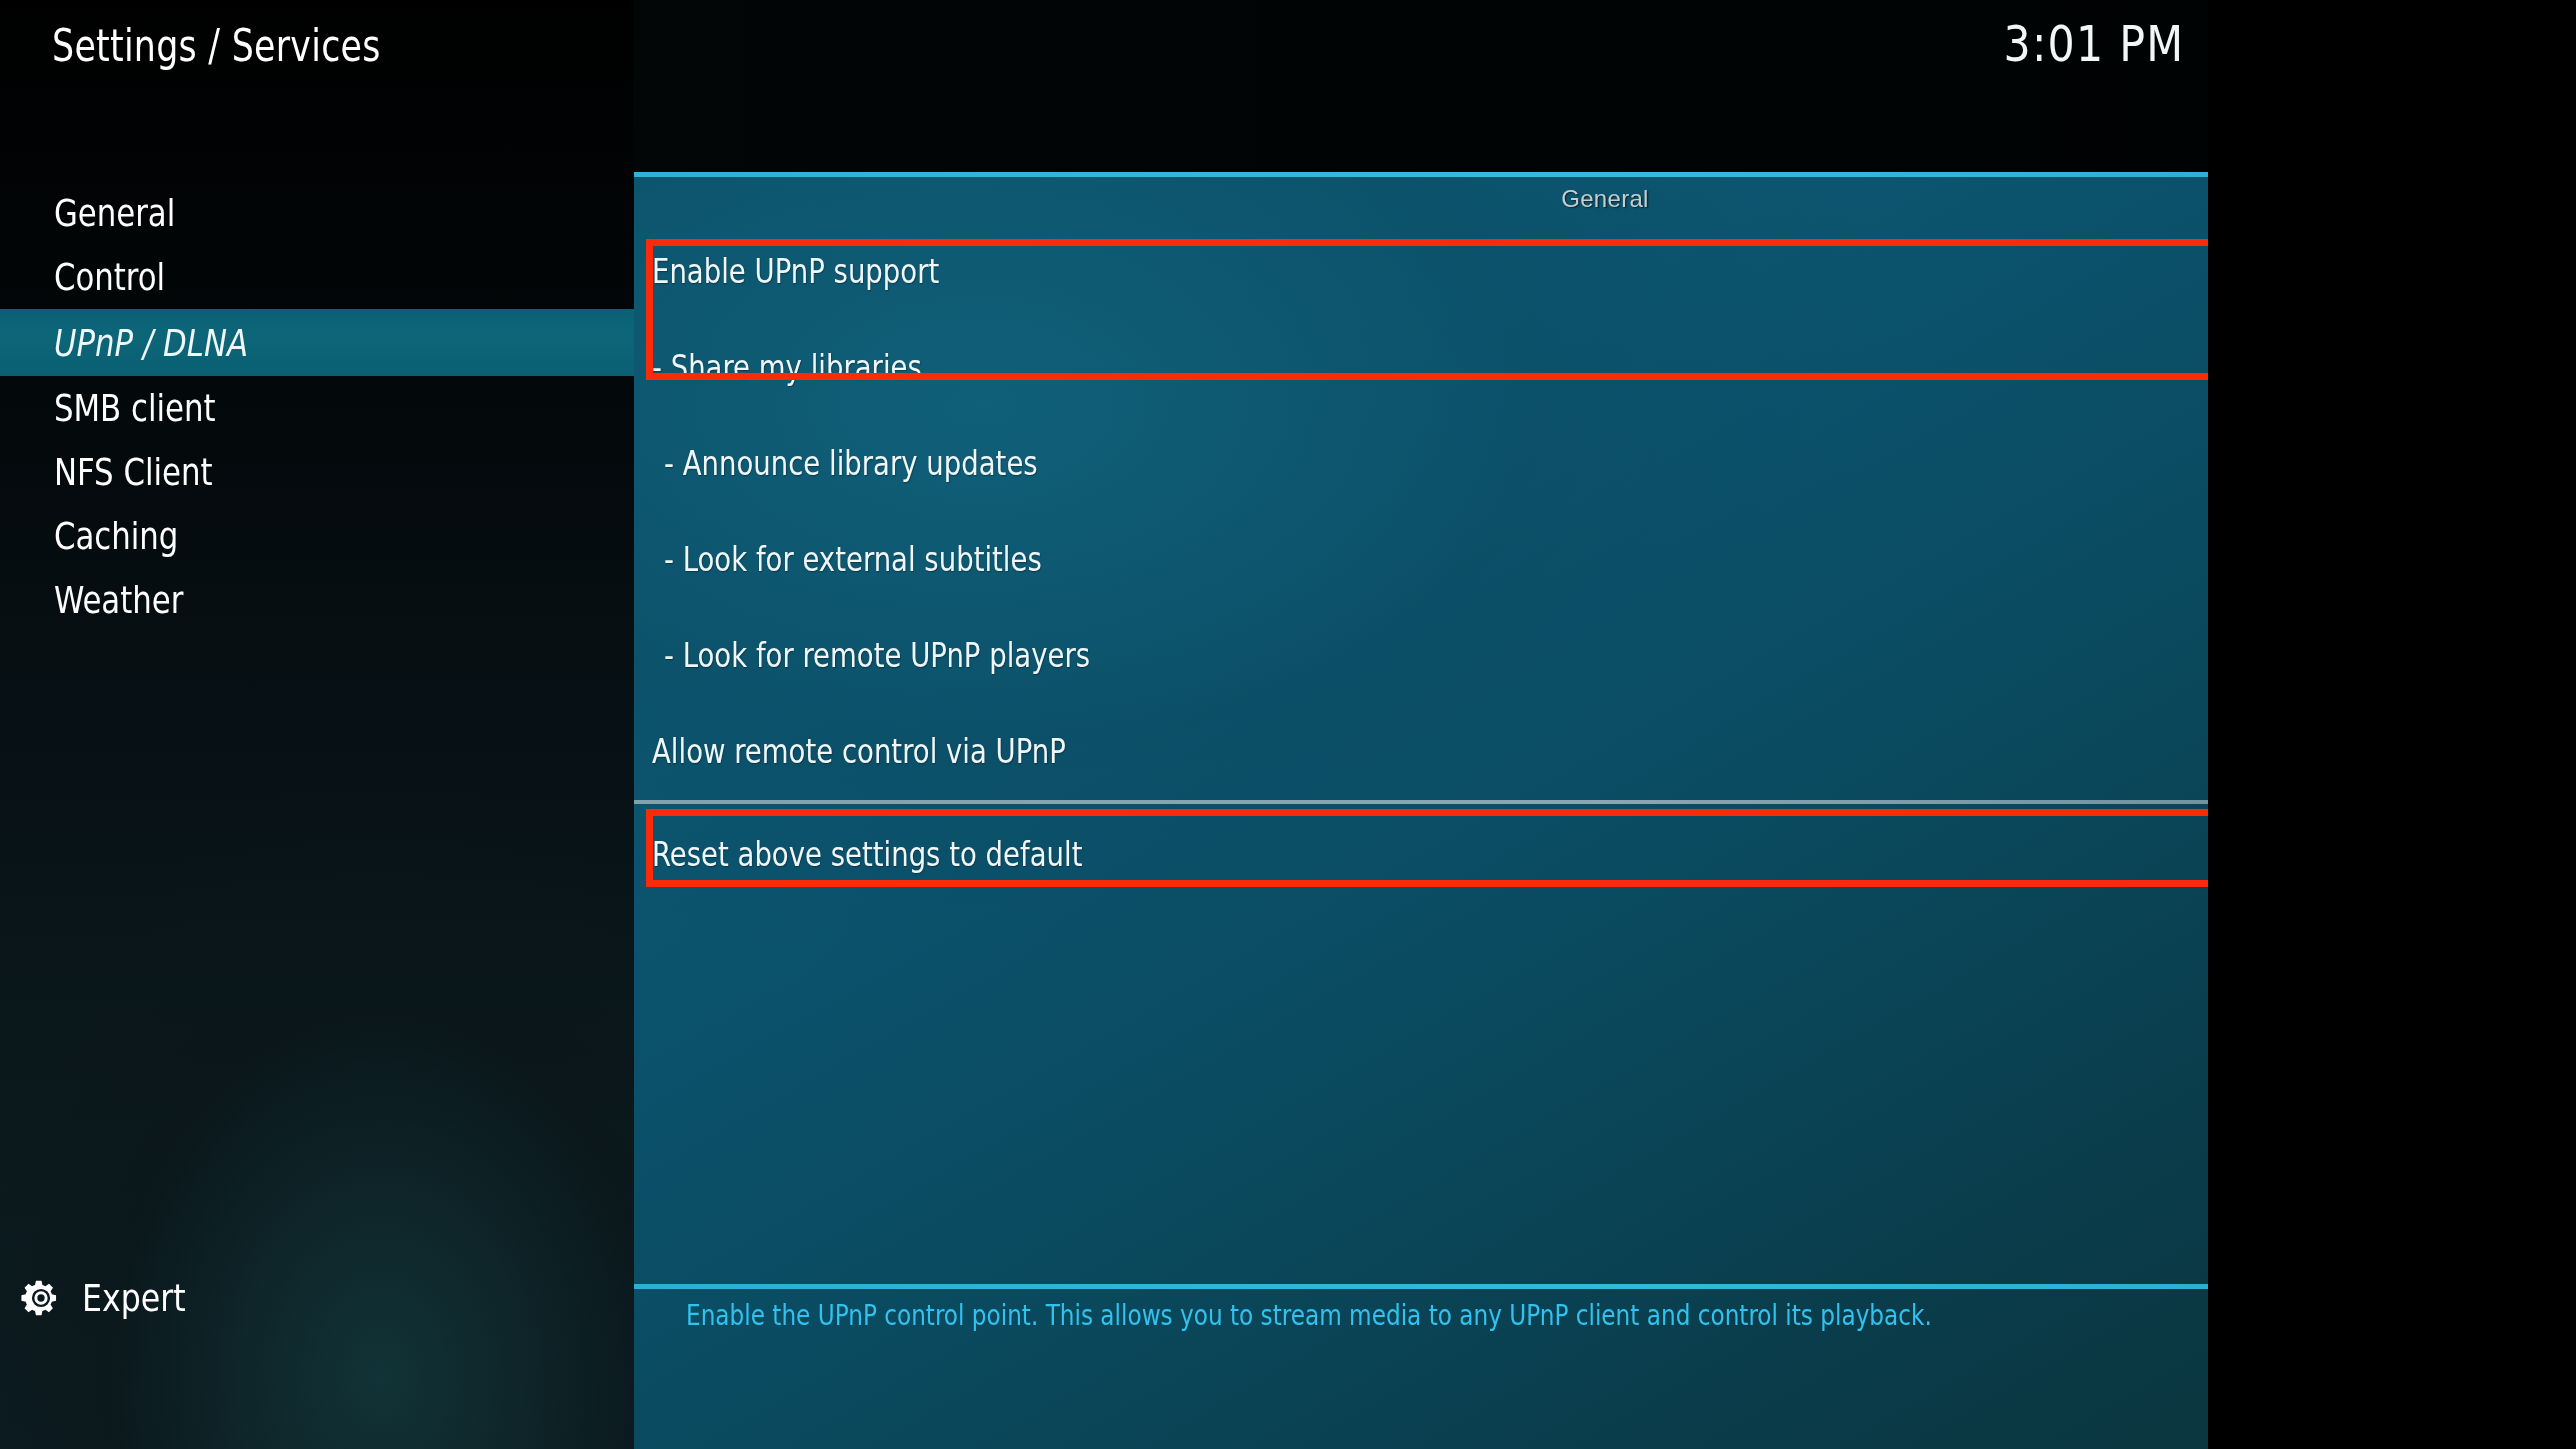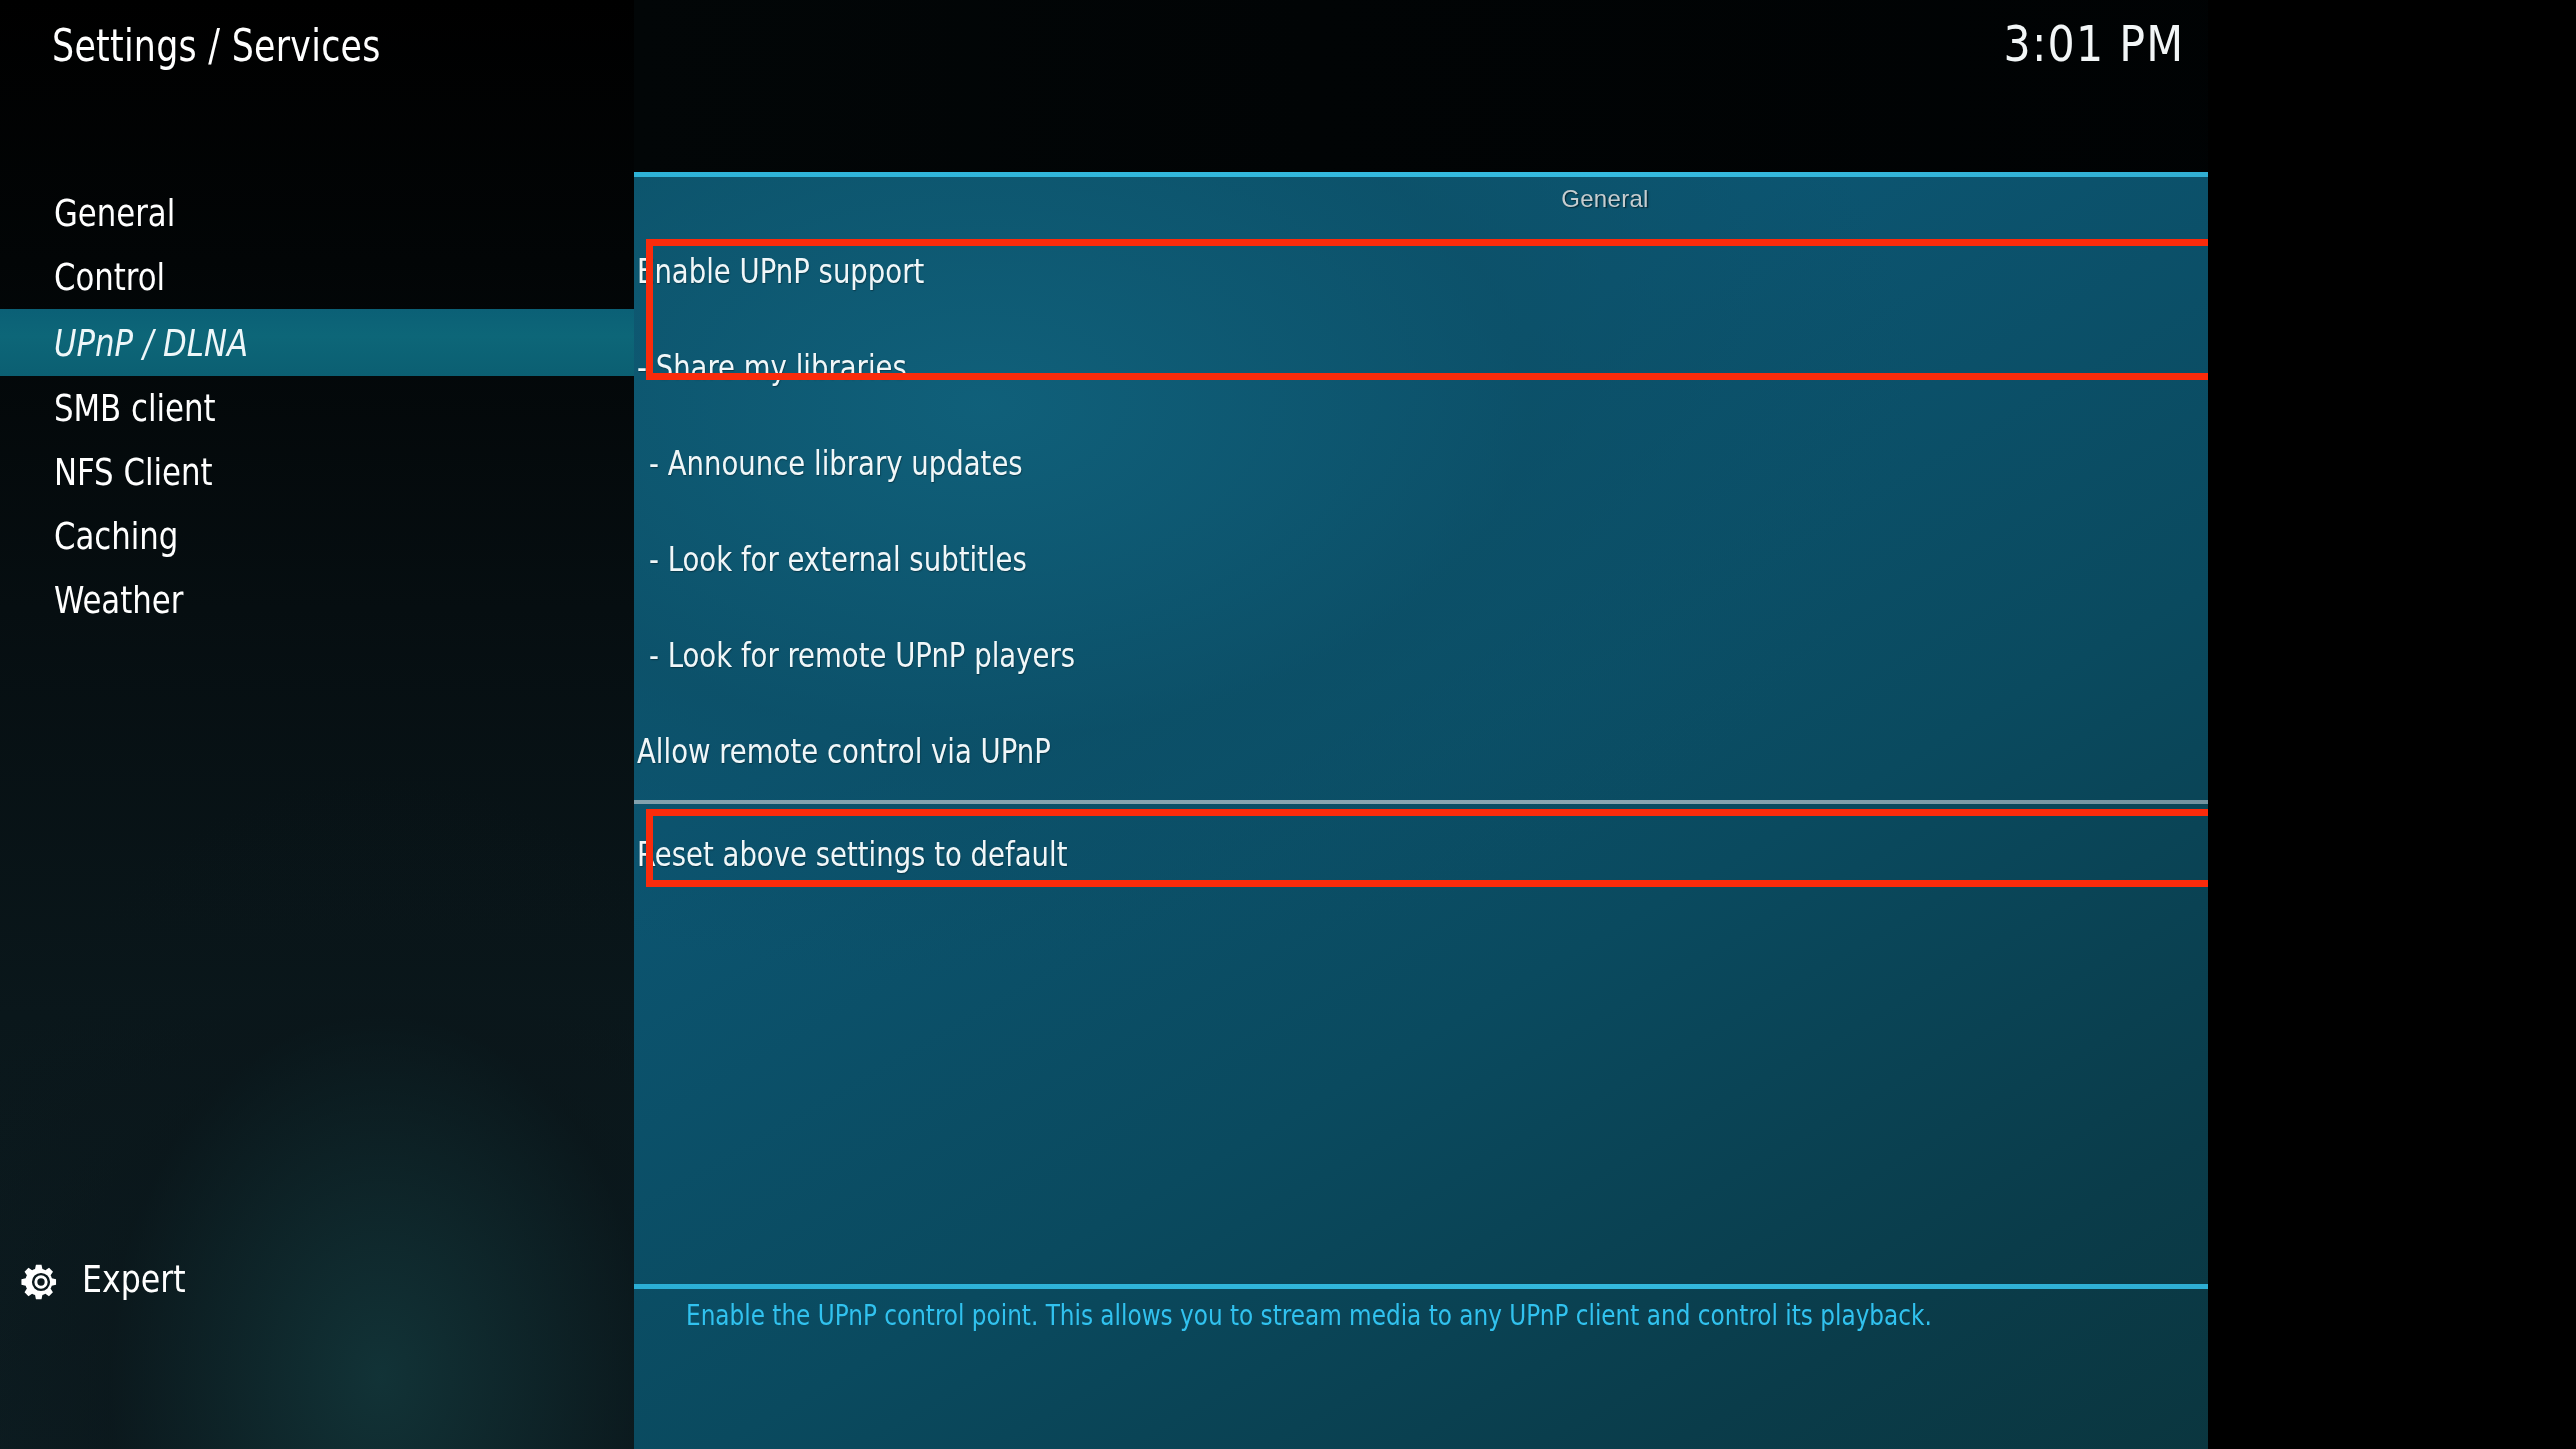--- a/index.html
+++ b/index.html
@@ -109,21 +109,21 @@
   }
 
   
   .expert-row {
     position: absolute;
     left: 0;
     top: 1261px;
     width: 634px;
     height: 74px;
     display: flex;
-    align-items: flex-start;
+    align-items: center;
     padding-left: 20px;
     box-sizing: border-box;
   }
   .gear-icon {
     width: 42px;
     height: 42px;
     flex: 0 0 auto;
     margin-right: 20px;
     display: block;
   }
@@ -180,21 +180,21 @@
     left: 0;
     top: 47px;
     width: 1942px;
   }
   .setting-row {
     position: relative;
     height: 96px;
     display: flex;
     align-items: center;
     box-sizing: border-box;
-    padding-left: 3px;
+    padding-left: 18px;
     padding-right: 32px;
   }
   .setting-row .row-label {
     font-size: 34px;
     font-weight: 300;
     color: #f0f7f9;
     font-family: "Liberation Sans Narrow", "DejaVu Sans Condensed", "Liberation Sans", sans-serif;
     transform: scaleX(0.9);
     transform-origin: left center;
     white-space: nowrap;

